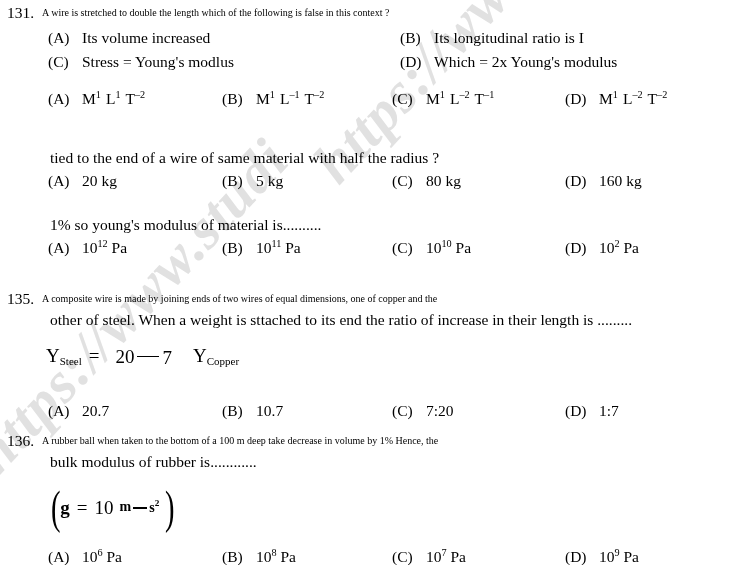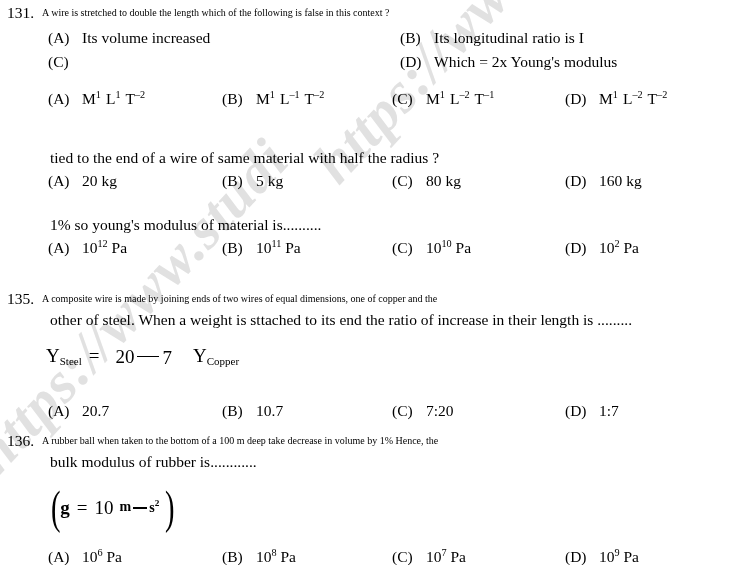--- a/index.html
+++ b/index.html
@@ -205,20 +205,21 @@
         <span class="opt-val">Its volume increased</span>
       </div>
       <div class="opt half2">
         <span class="opt-key">(B)</span>
         <span class="opt-val">Its longitudinal ratio is I</span>
       </div>
     </div>
     <div class="opts">
       <div class="opt half1">
         <span class="opt-key">(C)</span>
+        <span class="opt-val">Stress = Young's modlus</span>
       </div>
       <div class="opt half2">
         <span class="opt-key">(D)</span>
         <span class="opt-val">Which = 2x Young's modulus</span>
       </div>
     </div>
   </div>
 
   <div class="qblock" style="top:80px;">
     <div class="opts" style="margin-top:8px;">

